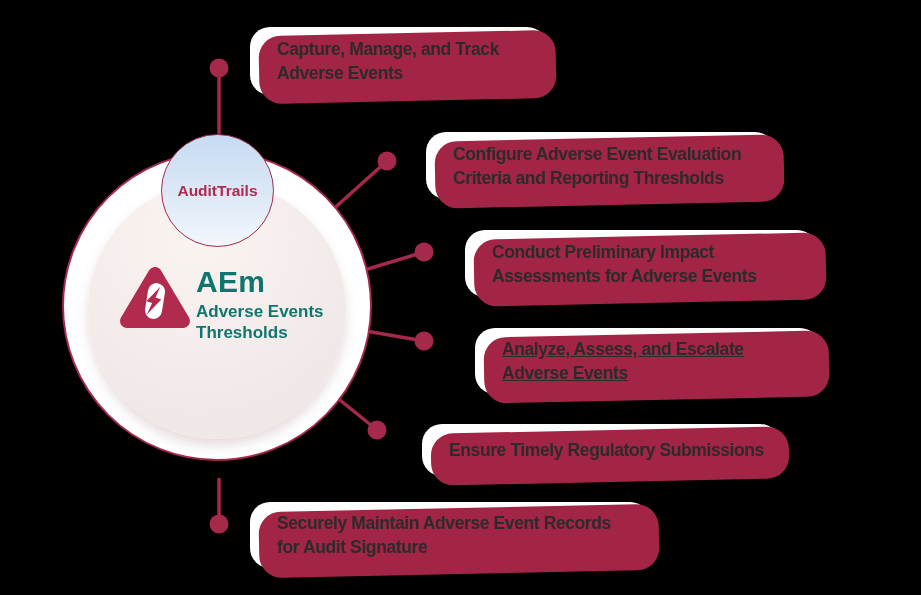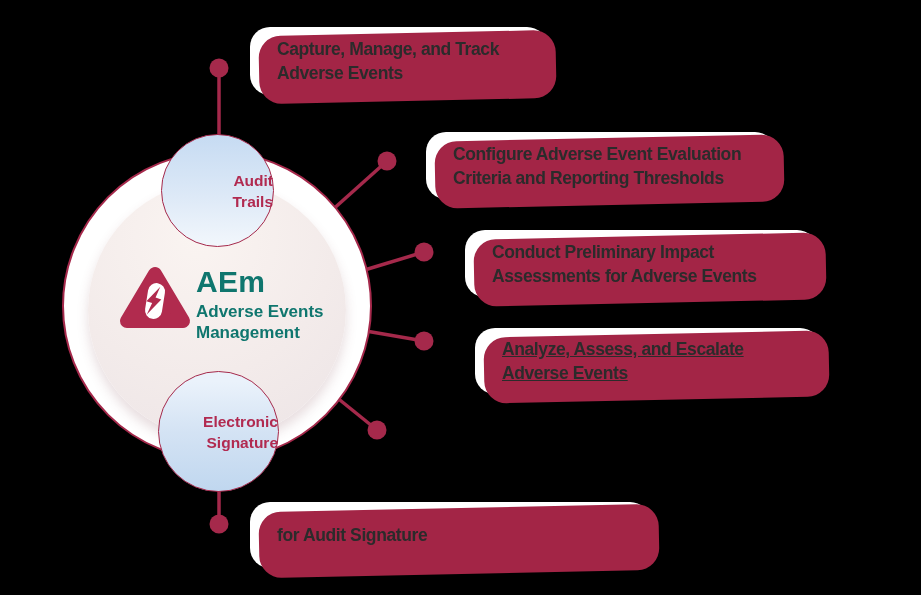--- a/index.html
+++ b/index.html
@@ -35,22 +35,22 @@
   .hub-text { position: absolute; z-index: 4; left: 196px; top: 266px; color: #0f766e; }
   .hub-abbr { font-size: 30px; font-weight: 800; line-height: 32px; letter-spacing: 0.3px; }
   .hub-name { font-size: 17px; font-weight: 700; line-height: 21px; margin-top: 3px; }
 
   
   .sat {
     position: absolute; z-index: 5;
     border-radius: 50%;
     border: 1.5px solid #a5294b;
     box-sizing: border-box;
-    display: flex; flex-direction: column;
-    align-items: flex-end; justify-content: center;
+    display: flex; flex-direction: row;
+    align-items: center; justify-content: center;
     text-align: center;
     color: #b12a50; font-weight: 700;
     font-size: 15.5px; line-height: 21px;
   }
   .sat-audit {
     left: 161px; top: 134px; width: 113px; height: 113px;
     background: linear-gradient(180deg, #c6dbf2 0%, #dde9f7 55%, #f2f7fc 100%);
   }
   .sat-esig {
     left: 158px; top: 371px; width: 121px; height: 121px;
@@ -119,31 +119,27 @@
     <g transform="rotate(9 39 38)">
       <rect x="30.5" y="20" width="17" height="36" rx="8.5" fill="#ffffff"></rect>
       <path d="M42 23 L30.5 39.5 L36.5 40.5 L33 52.5 L45 35.5 L39 34.5 Z" fill="#b12b4e"></path>
     </g>
   </svg>
 
   <div class="hub-text">
     <div class="hub-abbr">AEm</div>
     <div class="hub-name">
       <div>Adverse Events</div>
-      <div>Management</div>
+      <div>Thresholds</div>
     </div>
   </div>
 
   <div class="sat sat-audit">
     <div>Audit</div>
     <div>Trails</div>
-  </div>
-  <div class="sat sat-esig">
-    <div>Electronic</div>
-    <div>Signature</div>
   </div>
 
   <div class="card c1">
     <div>Capture, Manage, and Track</div>
     <div>Adverse Events</div>
   </div>
 
   <div class="card c2">
     <div>Configure Adverse Event Evaluation</div>
     <div>Criteria and Reporting Thresholds</div>
@@ -152,18 +148,22 @@
   <div class="card c3">
     <div>Conduct Preliminary Impact</div>
     <div>Assessments for Adverse Events</div>
   </div>
 
   <div class="card c4">
     <div>Analyze, Assess, and Escalate</div>
     <div>Adverse Events</div>
   </div>
 
+  <div class="card c5">
+    <div>Ensure Timely Regulatory Submissions</div>
+  </div>
 
   <div class="card c6">
+    <div>Securely Maintain Adverse Event Records</div>
     <div>for Audit Signature</div>
   </div>
 
 </div>
 
 </body></html>

